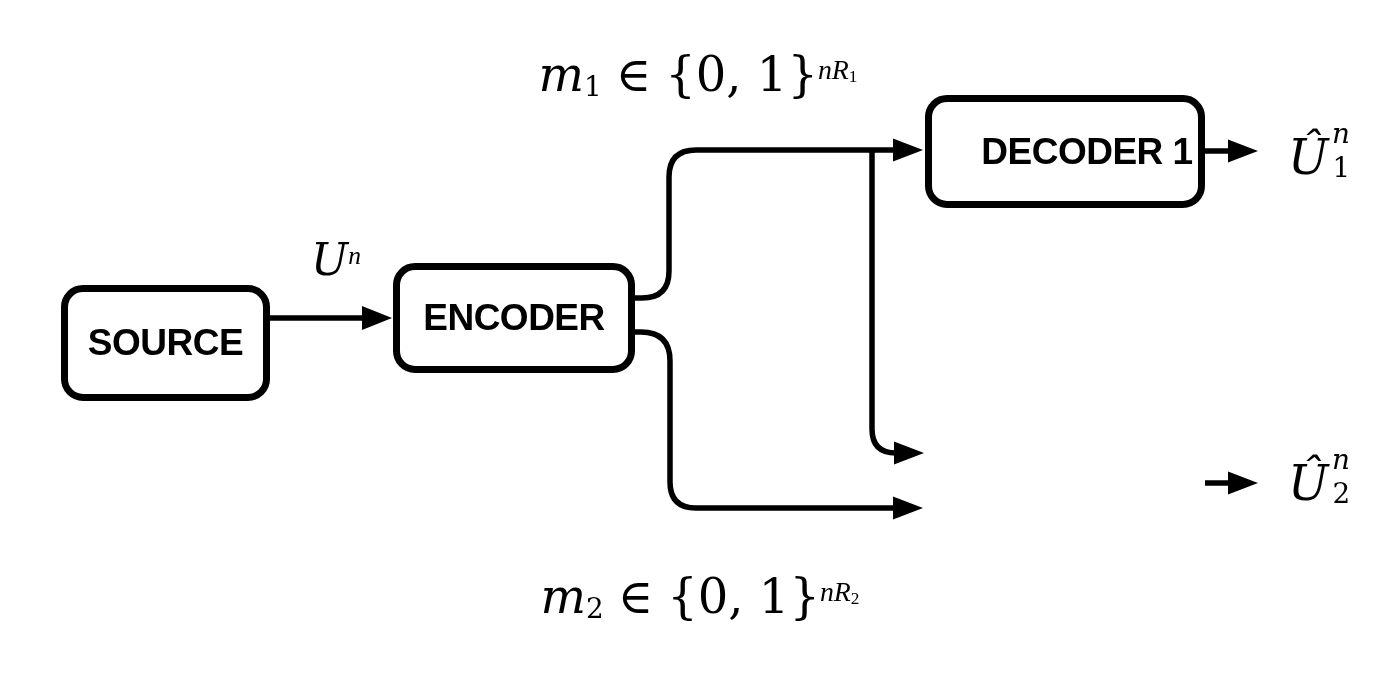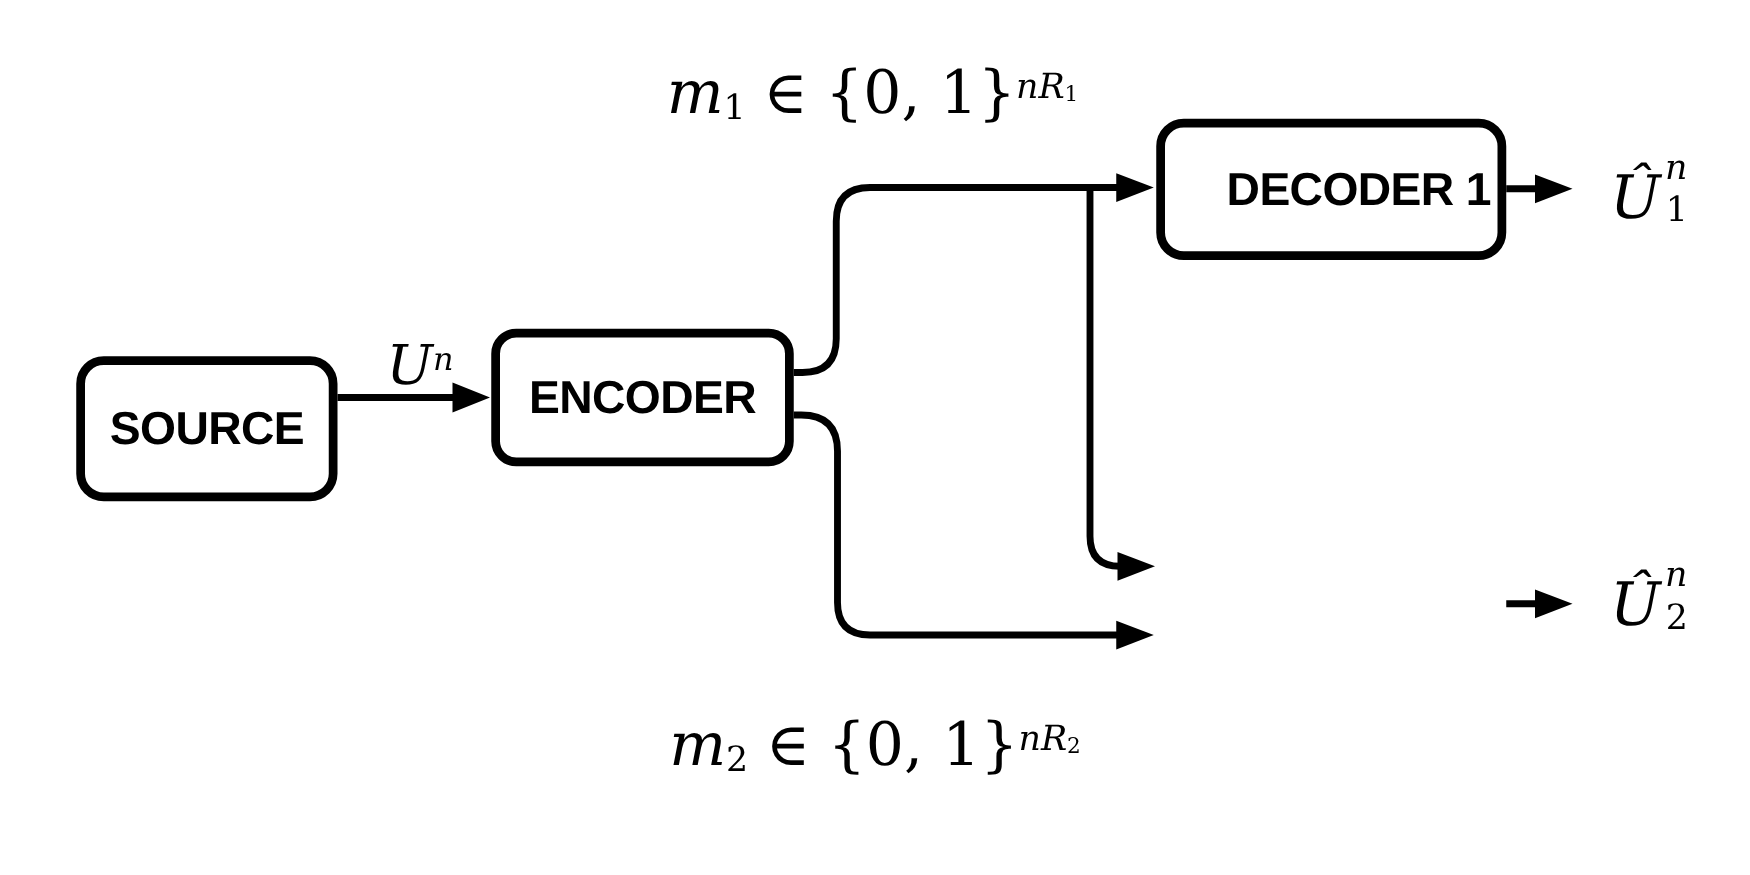--- a/index.html
+++ b/index.html
@@ -32,40 +32,40 @@
     display: flex;
     align-items: center;
     justify-content: center;
     font-weight: bold;
     font-size: 37px;
     color: #000000;
     white-space: nowrap;
     letter-spacing: -0.5px;
   }
   #source-box   { left: 61px;  top: 261px; width: 209px; height: 116px; margin-top: 24px; }
-  #encoder-box  { left: 393px; top: 263px; width: 242px; height: 110px; border-radius: 20px; }
+  #encoder-box  { left: 393px; top: 263px; width: 242px; height: 110px; }
   #decoder1-box { left: 925px; top: 95px;  width: 280px; height: 113px; padding-left: 44px; }
   #decoder2-box { left: 926px; top: 427px; width: 279px; height: 111px; }
 
   .math {
     position: absolute;
     font-family: "DejaVu Serif", serif;
     font-style: normal;
     font-size: 48px;
     line-height: 1;
     color: #000000;
     white-space: nowrap;
   }
   .math .it { font-style: italic; }
   .math .rel { margin: 0 14px; }
   .math sub { font-size: 0.58em; vertical-align: -0.18em; }
-  .math sup { font-size: 0.58em; vertical-align: 0.42em; }
+  .math sup { font-size: 0.58em; vertical-align: 0.42em; font-family: Liberation Serif, serif; }
   .math sup sub { font-size: 0.62em; vertical-align: -0.15em; }
   .center { transform: translateX(-50%); }
-  #un-label { left: 336px; top: 238px; font-size: 44px; margin-top: 33px; }
+  #un-label { left: 336px; top: 238px; font-size: 44px; }
   #m1-label { left: 698px; top: 50px; }
   #m2-label { left: 700px; top: 572px; }
   #u1-label { left: 1288px; top: 126px; }
   #u2-label { left: 1288px; top: 452px; }
   .stack {
     display: inline-block;
     position: relative;
     width: 0.78em;
     height: 1em;
     margin-left: 0.04em;

